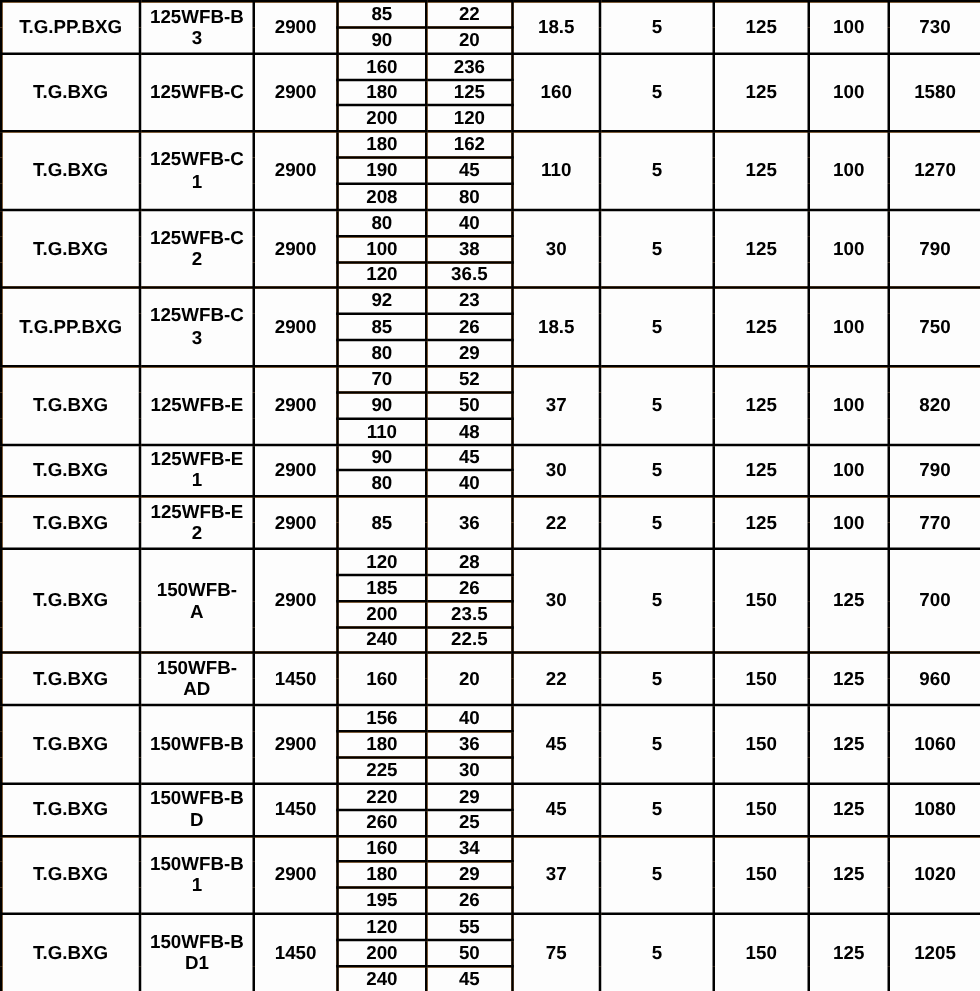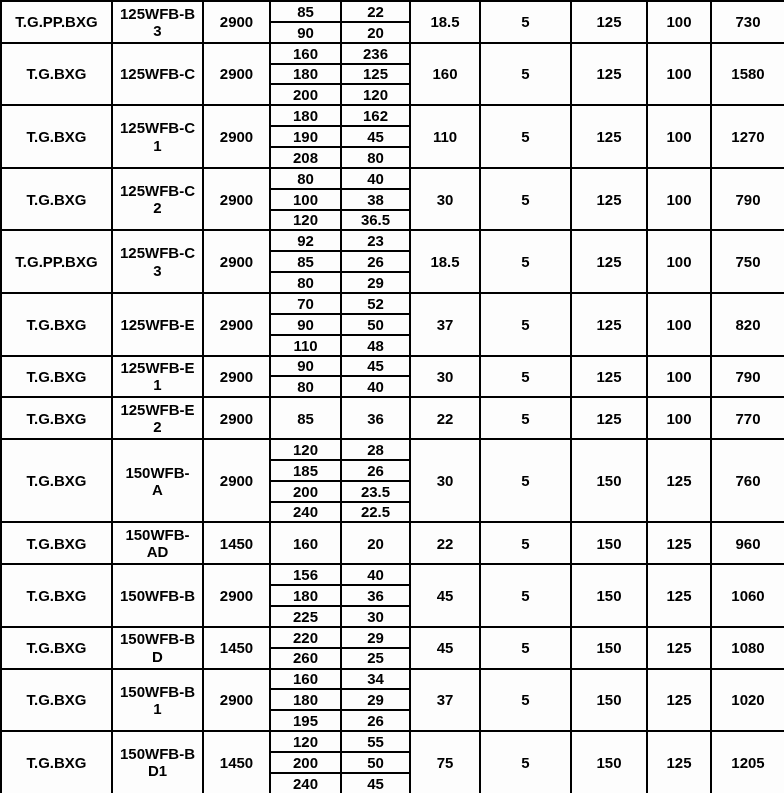--- a/index.html
+++ b/index.html
@@ -209,21 +209,21 @@
           <td rowspan="4">T.G.BXG</td>
           <td rowspan="4">150WFB-
 A</td>
           <td rowspan="4">2900</td>
           <td>120</td>
           <td>28</td>
           <td rowspan="4">30</td>
           <td rowspan="4">5</td>
           <td rowspan="4">150</td>
           <td rowspan="4">125</td>
-          <td rowspan="4">760</td>
+          <td rowspan="4">700</td>
         </tr>
         <tr>
           <td>185</td>
           <td>26</td>
         </tr>
         <tr>
           <td>200</td>
           <td>23.5</td>
         </tr>
         <tr>

